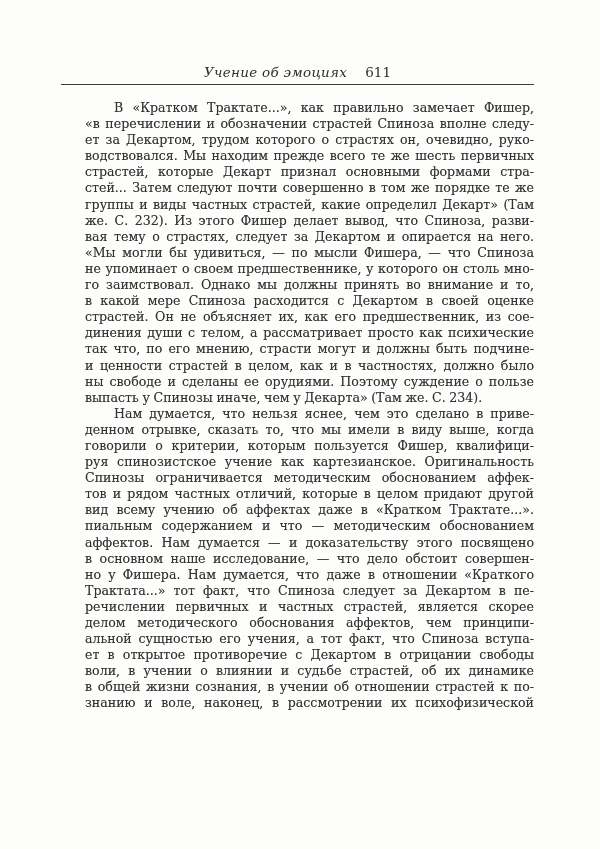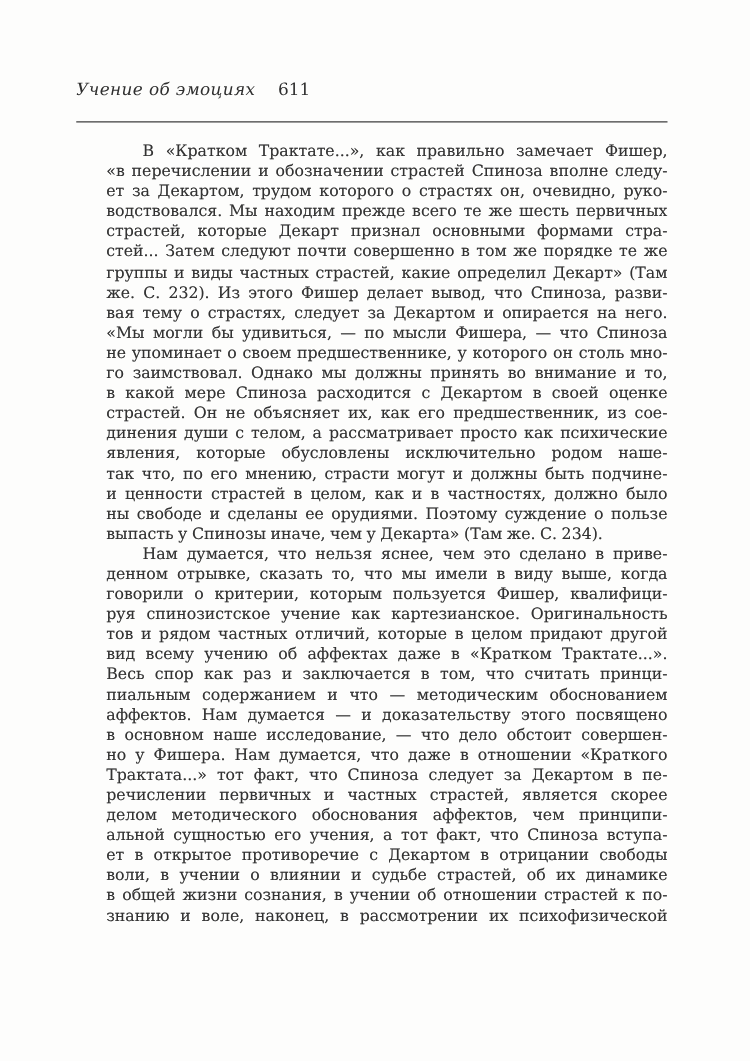--- a/index.html
+++ b/index.html
@@ -20,26 +20,26 @@
     background: #fdfdfc;
   }
   .content {
     position: absolute;
     left: 61px;
     top: 64px;
     width: 473px;
   }
   .running-head {
     display: flex;
-    justify-content: flex-start;
+    justify-content: center;
     align-items: baseline;
     font-size: 13.5px;
     line-height: 17px;
     color: #2f2f2f;
-    padding-bottom: 16px;
+    padding-bottom: 3px;
     border-bottom: 1.5px solid #3e3e3e;
   }
   .running-head .title {
     font-style: italic;
     letter-spacing: 0.3px;
   }
   .running-head .pageno {
     font-style: normal;
     margin-left: 18px;
   }
@@ -86,32 +86,31 @@
         <div class="line">стей... Затем следуют почти совершенно в том же порядке те же</div>
         <div class="line">группы и виды частных страстей, какие определил Декарт» (Там</div>
         <div class="line">же. С. 232). Из этого Фишер делает вывод, что Спиноза, разви-</div>
         <div class="line">вая тему о страстях, следует за Декартом и опирается на него.</div>
         <div class="line">«Мы могли бы удивиться, — по мысли Фишера, — что Спиноза</div>
         <div class="line">не упоминает о своем предшественнике, у которого он столь мно-</div>
         <div class="line">го заимствовал. Однако мы должны принять во внимание и то,</div>
         <div class="line">в какой мере Спиноза расходится с Декартом в своей оценке</div>
         <div class="line">страстей. Он не объясняет их, как его предшественник, из сое-</div>
         <div class="line">динения души с телом, а рассматривает просто как психические</div>
-        <div class="line">явления, которые обусловлены исключительно родом наше-</div>
         <div class="line">так что, по его мнению, страсти могут и должны быть подчине-</div>
         <div class="line">и ценности страстей в целом, как и в частностях, должно было</div>
         <div class="line">ны свободе и сделаны ее орудиями. Поэтому суждение о пользе</div>
         <div class="line end">выпасть у Спинозы иначе, чем у Декарта» (Там же. С. 234).</div>
         <div class="line indent">Нам думается, что нельзя яснее, чем это сделано в приве-</div>
         <div class="line">денном отрывке, сказать то, что мы имели в виду выше, когда</div>
         <div class="line">говорили о критерии, которым пользуется Фишер, квалифици-</div>
         <div class="line">руя спинозистское учение как картезианское. Оригинальность</div>
+        <div class="line">Спинозы ограничивается методическим обоснованием аффек-</div>
         <div class="line">тов и рядом частных отличий, которые в целом придают другой</div>
         <div class="line">вид всему учению об аффектах даже в «Кратком Трактате...».</div>
-        <div class="line">Весь спор как раз и заключается в том, что считать принци-</div>
         <div class="line">пиальным содержанием и что — методическим обоснованием</div>
         <div class="line">аффектов. Нам думается — и доказательству этого посвящено</div>
         <div class="line">в основном наше исследование, — что дело обстоит совершен-</div>
         <div class="line">но у Фишера. Нам думается, что даже в отношении «Краткого</div>
         <div class="line">Трактата...» тот факт, что Спиноза следует за Декартом в пе-</div>
         <div class="line">речислении первичных и частных страстей, является скорее</div>
         <div class="line">делом методического обоснования аффектов, чем принципи-</div>
         <div class="line">альной сущностью его учения, а тот факт, что Спиноза вступа-</div>
         <div class="line">ет в открытое противоречие с Декартом в отрицании свободы</div>
         <div class="line">воли, в учении о влиянии и судьбе страстей, об их динамике</div>

